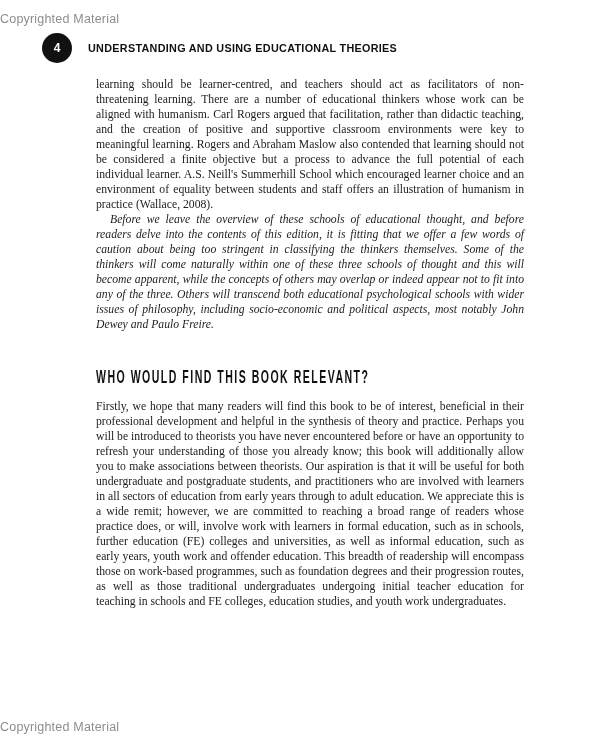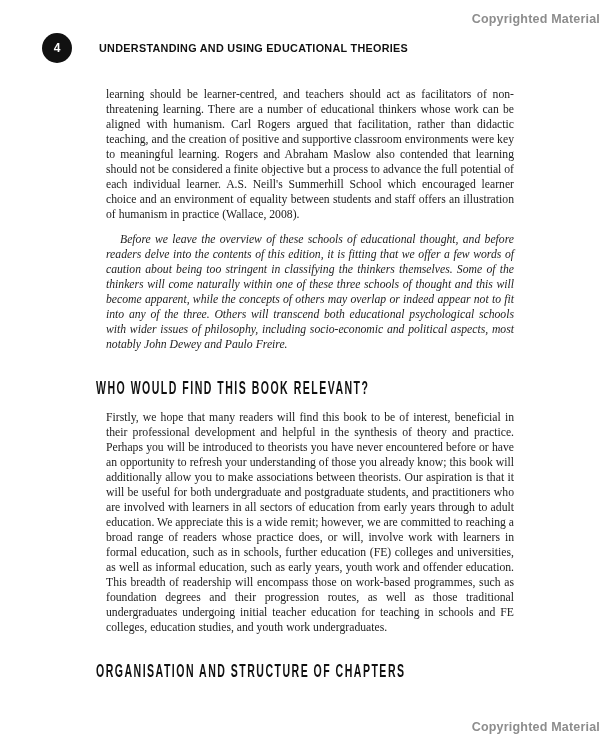--- a/index.html
+++ b/index.html
@@ -12,23 +12,23 @@
     width: 600px;
     height: 748px;
     background: #ffffff;
     overflow: hidden;
     font-family: "Liberation Serif", serif;
   }
   .watermark {
     position: absolute;
     left: 0;
     right: 0;
-    text-align: right;
+    text-align: left;
     font-family: "Liberation Sans", sans-serif;
-    font-weight: 700;
+    font-weight: 400;
     font-size: 12.5px;
     letter-spacing: 0.2px;
     color: #8d8d8d;
   }
   .watermark.top { top: 12px; }
   .watermark.bottom { bottom: 14px; }
 
   .header-row {
     position: absolute;
     top: 33px;
@@ -45,44 +45,44 @@
     color: #ffffff;
     display: flex;
     align-items: center;
     justify-content: center;
     font-family: "Liberation Sans", sans-serif;
     font-weight: 700;
     font-size: 12px;
     flex: 0 0 auto;
   }
   .running-header {
-    margin-left: 27px;
+    margin-left: 16px;
     font-family: "Liberation Sans", sans-serif;
     font-weight: 700;
     font-size: 10.8px;
     letter-spacing: 0.3px;
     color: #111111;
     white-space: nowrap;
   }
 
   .body-column {
     position: absolute;
     left: 96px;
     top: 77px;
     width: 428px;
     font-size: 11.7px;
     line-height: 15px;
     color: #1c1c1c;
     text-align: justify;
   }
-  .para { margin: 10px; }
+  .para { margin: 0; }
   .para.indent { text-indent: 14px; font-style: italic; }
 
   .section-heading {
-    margin: 29px 0 11px 0;
+    margin: 38px 0 11px 0;
     height: 18px;
     overflow: visible;
     white-space: nowrap;
   }
   .squeeze {
     display: inline-block;
     transform: scale(0.62, 1.04);
     transform-origin: 0 60%;
     white-space: nowrap;
     font-family: "Liberation Sans", sans-serif;
@@ -111,22 +111,19 @@
     <p class="para">learning should be learner-centred, and teachers should act as facilitators of non-threatening learning. There are a number of educational thinkers whose work can be aligned with humanism. Carl Rogers argued that facilitation, rather than didactic teaching, and the creation of positive and supportive classroom environments were key to meaningful learning. Rogers and Abraham Maslow also contended that learning should not be considered a finite objective but a process to advance the full potential of each individual learner. A.S. Neill's Summerhill School which encouraged learner choice and an environment of equality between students and staff offers an illustration of humanism in practice (Wallace, 2008).</p>
 
     <p class="para indent">Before we leave the overview of these schools of educational thought, and before readers delve into the contents of this edition, it is fitting that we offer a few words of caution about being too stringent in classifying the thinkers themselves. Some of the thinkers will come naturally within one of these three schools of thought and this will become apparent, while the concepts of others may overlap or indeed appear not to fit into any of the three. Others will transcend both educational psychological schools with wider issues of philosophy, including socio-economic and political aspects, most notably John Dewey and Paulo Freire.</p>
 
     <h2 class="section-heading">
       <span class="squeeze">WHO WOULD FIND THIS BOOK RELEVANT?</span>
     </h2>
 
     <p class="para">Firstly, we hope that many readers will find this book to be of interest, beneficial in their professional development and helpful in the synthesis of theory and practice. Perhaps you will be introduced to theorists you have never encountered before or have an opportunity to refresh your understanding of those you already know; this book will additionally allow you to make associations between theorists. Our aspiration is that it will be useful for both undergraduate and postgraduate students, and practitioners who are involved with learners in all sectors of education from early years through to adult education. We appreciate this is a wide remit; however, we are committed to reaching a broad range of readers whose practice does, or will, involve work with learners in formal education, such as in schools, further education (FE) colleges and universities, as well as informal education, such as early years, youth work and offender education. This breadth of readership will encompass those on work-based programmes, such as foundation degrees and their progression routes, as well as those traditional undergraduates undergoing initial teacher education for teaching in schools and FE colleges, education studies, and youth work undergraduates.</p>
 
-    <h2 class="section-heading">
-      <span class="squeeze">ORGANISATION AND STRUCTURE OF CHAPTERS</span>
-    </h2>
 
 
   </div>
 
   <div class="watermark bottom">Copyrighted Material</div>
 
 </div>
 
 </body></html>

